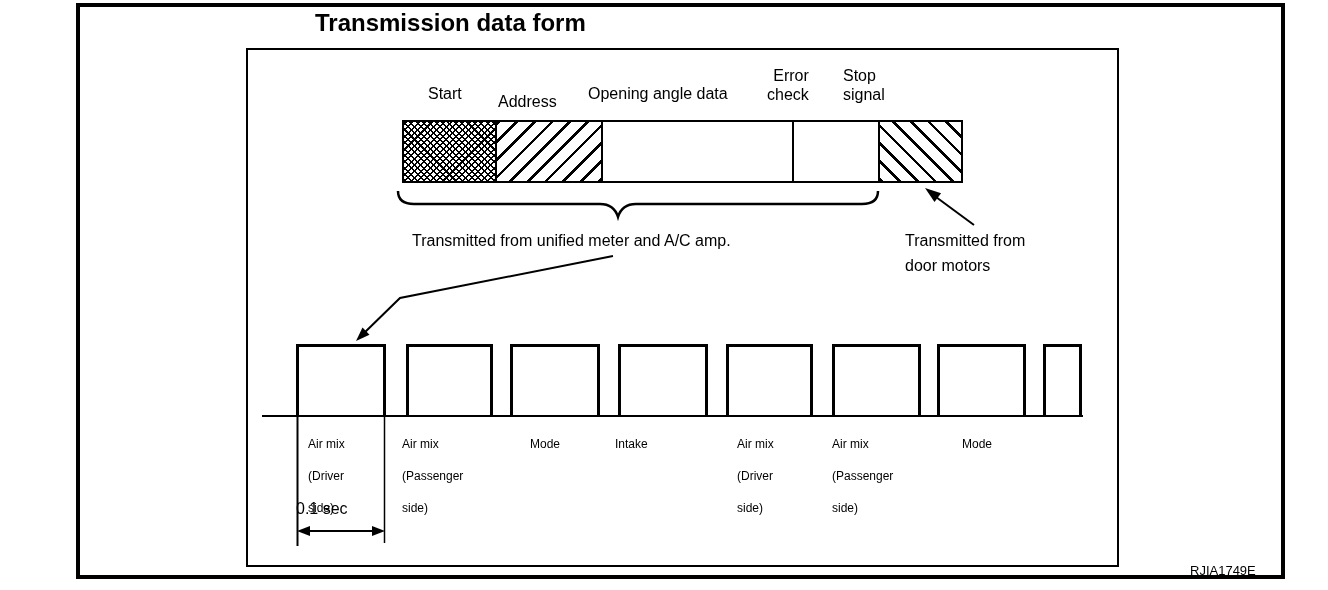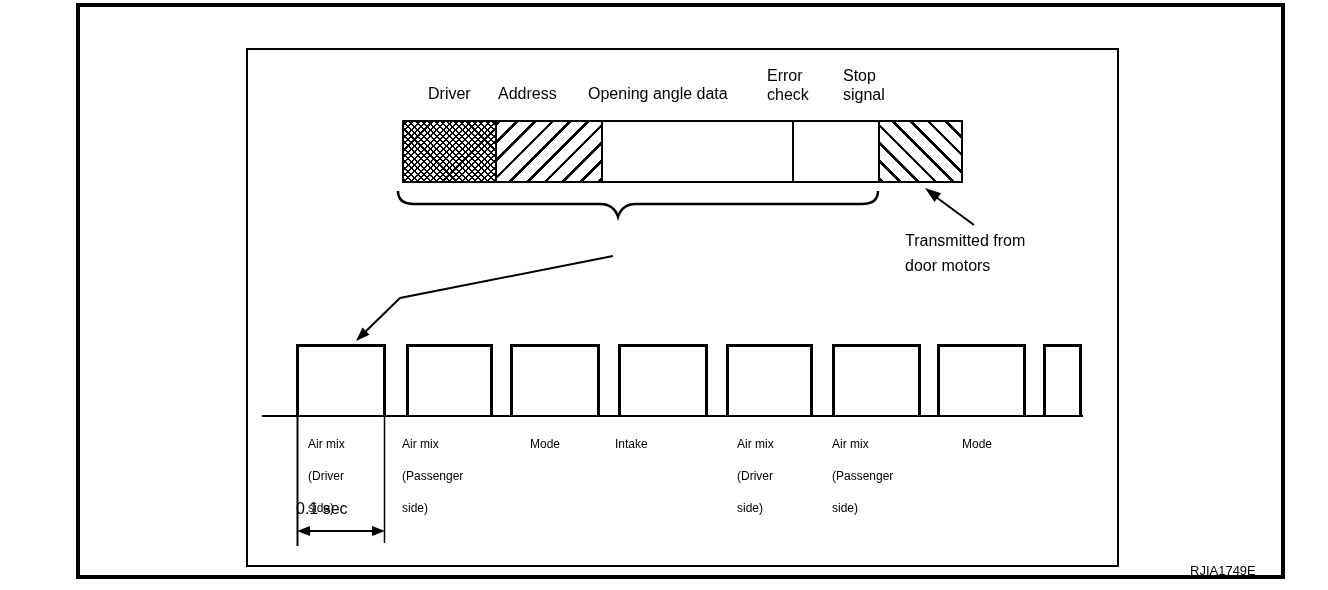--- a/index.html
+++ b/index.html
@@ -56,23 +56,23 @@
     background-image: repeating-linear-gradient(135deg, #000 0, #000 2.6px, rgba(0,0,0,0) 2.6px, rgba(0,0,0,0) 12.5px);
   }
   .seg-opening { left: 197px; width: 191px; background: #fff; }
   .seg-error   { left: 388px; width: 86px;  background: #fff; }
   .seg-stop    { left: 474px; width: 83px;
     background-image: repeating-linear-gradient(45deg, #000 0, #000 2.6px, rgba(0,0,0,0) 2.6px, rgba(0,0,0,0) 12.5px);
   }
   
   .seg-label { font-size: 16px; line-height: 19px; white-space: pre-line; }
   .lbl-start   { left: 428px; top: 84px; }
-  .lbl-address { left: 498px; top: 84px; }
+  .lbl-address { left: 498px; top: 92px; }
   .lbl-opening { left: 588px; top: 84px; }
-  .lbl-error   { left: 767px; top: 66px; }
+  .lbl-error   { left: 767px; top: 66px; text-align: right; }
   .lbl-stop    { left: 843px; top: 66px; }
   
   .meter-note { left: 412px; top: 231px; white-space: nowrap; }
   .door-note  { left: 905px; top: 228px; line-height: 25px; }
   
   .pulse {
     position: absolute;
     top: 344px; height: 72px;
     border: 3px solid #000;
     border-bottom: none;
@@ -105,39 +105,41 @@
     pointer-events: none;
   }
 </style>
 </head>
 <body>
 
 <div class="page">
 
   <div class="abs outer-border"></div>
 
+  <div class="abs figure-title">Transmission data form</div>
 
   <div class="abs inner-frame"></div>
 
   <div class="abs databar">
     <div class="seg seg-start"></div>
     <div class="seg seg-address"></div>
     <div class="seg seg-opening"></div>
     <div class="seg seg-error"></div>
     <div class="seg seg-stop"></div>
   </div>
 
-  <div class="abs seg-label lbl-start">Driver</div>
+  <div class="abs seg-label lbl-start">Start</div>
   <div class="abs seg-label lbl-address">Address</div>
   <div class="abs seg-label lbl-opening">Opening angle data</div>
   <div class="abs seg-label lbl-error">Error
 check</div>
   <div class="abs seg-label lbl-stop">Stop
 signal</div>
 
+  <div class="abs txt meter-note">Transmitted from unified meter and A/C amp.</div>
   <div class="abs txt door-note">Transmitted from
 door motors</div>
 
   <div class="pulse p1"></div>
   <div class="pulse p2"></div>
   <div class="pulse p3"></div>
   <div class="pulse p4"></div>
   <div class="pulse p5"></div>
   <div class="pulse p6"></div>
   <div class="pulse p7"></div>

